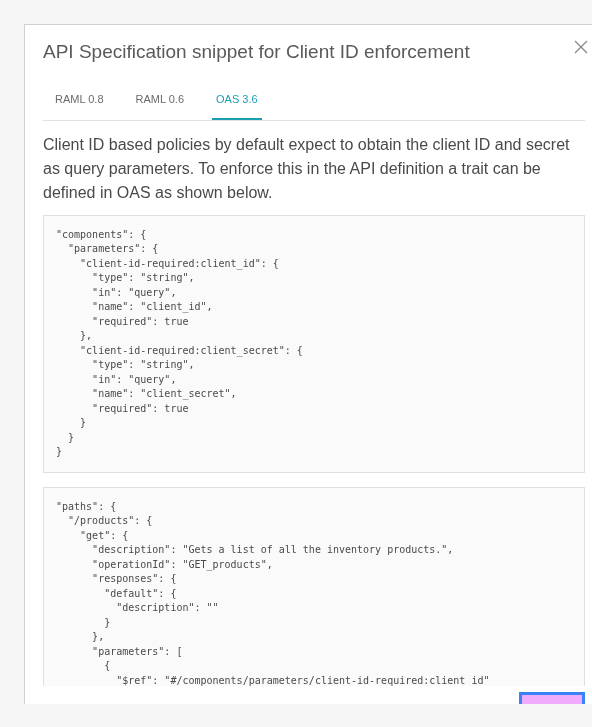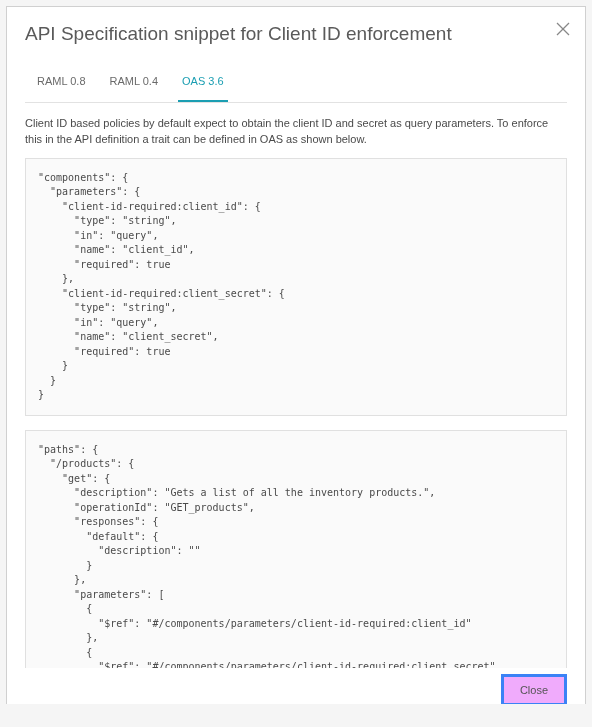--- a/index.html
+++ b/index.html
@@ -6,21 +6,21 @@
     margin: 0;
     padding: 0;
     font-family: -apple-system, BlinkMacSystemFont, "Segoe UI", Helvetica, Arial, sans-serif;
     color: #333333;
     background: #f5f5f5;
   }
   .viewport {
     width: 592px;
     height: 704px;
     box-sizing: border-box;
-    padding: 6px;
+    padding: 24px;
   }
   .modal {
     width: 580px;
     height: 715px;
     background: #ffffff;
     border: 1px solid #d0d0d0;
     box-sizing: border-box;
     display: flex;
     flex-direction: column;
   }
@@ -50,41 +50,41 @@
     flex: 1;
     padding: 0 18px 14px 18px;
     overflow: hidden;
     font-size: 11px;
     line-height: 1.5;
     color: #4a4a4a;
   }
 
   .tabs {
     display: flex;
-    gap: 16px;
+    gap: 24px;
     border-bottom: 1px solid #e2e2e2;
     margin-bottom: 12px;
     padding: 0 8px;
   }
   .tab {
     font-size: 11px;
     color: #6a6a6a;
     padding: 0 4px 10px 4px;
     cursor: pointer;
     white-space: nowrap;
   }
   .tab.active {
     color: #1b9eb2;
     border-bottom: 2px solid #1b9eb2;
     font-weight: 500;
   }
 
   .paragraph {
     margin: 8px 0 10px 0;
-    font-size: 11px;
+    font-size: 16px;
     color: #4a4a4a;
   }
 
   pre.code {
     margin: 0 0 14px 0;
     padding: 12px 12px;
     background: #fafafa;
     border: 1px solid #e0e0e0;
     font-family: "SFMono-Regular", Menlo, Consolas, monospace;
     font-size: 10px;
@@ -122,21 +122,21 @@
           <line x1="2" y1="2" x2="14" y2="14" stroke="currentColor" stroke-width="1.2"></line>
           <line x1="14" y1="2" x2="2" y2="14" stroke="currentColor" stroke-width="1.2"></line>
         </svg>
       </div>
     </div>
 
     <div class="content">
 
       <div class="tabs">
         <div class="tab">RAML 0.8</div>
-        <div class="tab">RAML 0.4</div>
+        <div class="tab">RAML 0.6</div>
         <div class="tab active">OAS 3.6</div>
       </div>
 
       <p class="paragraph">Client ID based policies by default expect to obtain the client ID and secret as query parameters. To enforce this in the API definition a trait can be defined in OAS as shown below.</p>
 
       <pre class="code">"components": {
   "parameters": {
     "client-id-required:client_id": {
       "type": "string",
       "in": "query",

